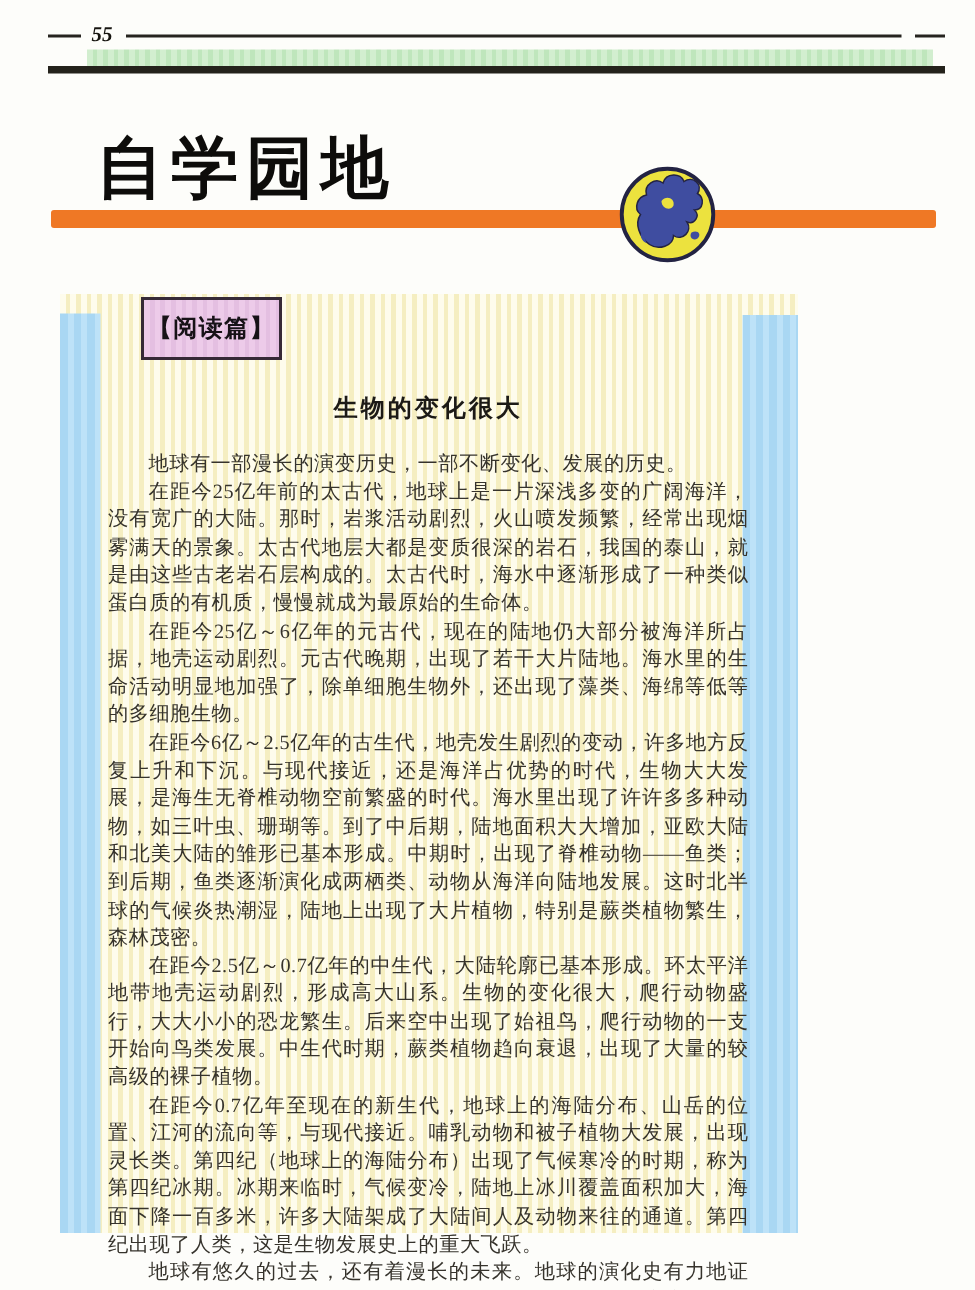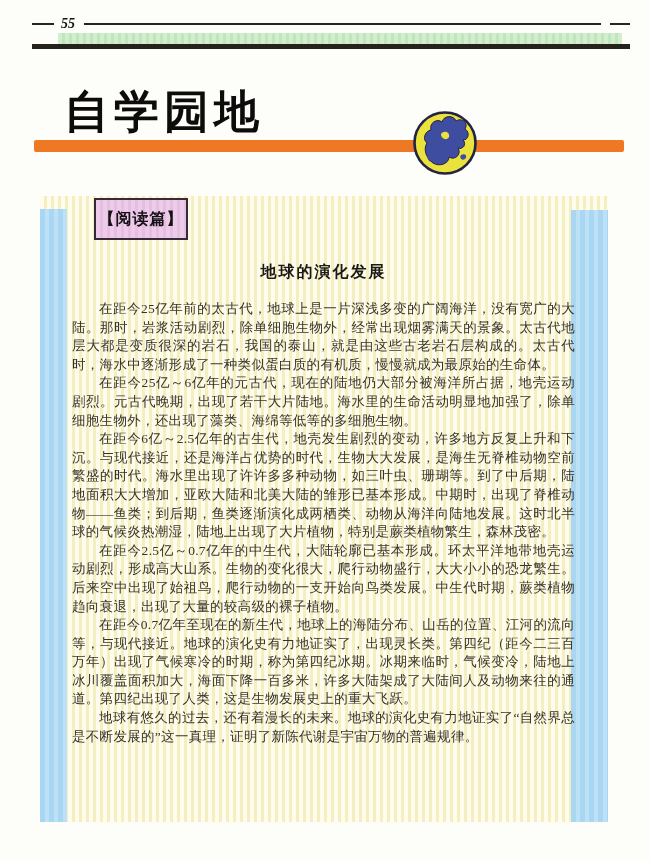--- a/index.html
+++ b/index.html
@@ -24,21 +24,21 @@
   .main-title{
     position:absolute;left:64px;top:82px;margin:0;
     font-size:45px;font-weight:900;letter-spacing:5px;
     color:#0d0c0a;z-index:3;
   }
   .orange-bar{position:absolute;left:34px;right:26px;top:140px;height:12px;
     background:#ef7825;border-radius:2px;z-index:1;}
   .globe{position:absolute;left:412px;top:110px;width:66px;height:66px;z-index:2;}
   
   .panel{
-    position:absolute;left:40px;top:196px;width:568px;height:626px;
+    position:absolute;left:40px;top:196px;width:492px;height:626px;
     background:repeating-linear-gradient(90deg,#fefcec 0 4px,#f5eec1 4px 7px);
   }
   .strip{position:absolute;bottom:0;background:repeating-linear-gradient(90deg,#a9d7f3 0 5px,#bde2f8 5px 9px);}
   .strip-left{left:0;top:13px;width:27px;}
   .strip-right{right:0;top:14px;width:37px;}
   .label-box{
     position:absolute;left:54px;top:2px;width:94px;height:42px;
     display:flex;align-items:center;justify-content:center;
     background:repeating-linear-gradient(90deg,#edcbe9 0 4px,#e4bfe1 4px 7px);
     border:2px solid #362a36;box-sizing:border-box;
@@ -84,25 +84,26 @@
 
   <div class="panel">
     <div class="strip strip-left"></div>
     <div class="strip strip-right"></div>
 
     <div class="label-box">
       <span>【阅读篇】</span>
     </div>
 
     <div class="panel-inner">
-      <h2 class="article-title">地球的演化发展</h2>
+      <h2 class="article-title">生物的变化很大</h2>
       <div class="article-body">
-        <p>在距今25亿年前的太古代，地球上是一片深浅多变的广阔海洋，没有宽广的大陆。那时，岩浆活动剧烈，除单细胞生物外，经常出现烟雾满天的景象。太古代地层大都是变质很深的岩石，我国的泰山，就是由这些古老岩石层构成的。太古代时，海水中逐渐形成了一种类似蛋白质的有机质，慢慢就成为最原始的生命体。</p>
+        <p>地球有一部漫长的演变历史，一部不断变化、发展的历史。</p>
+        <p>在距今25亿年前的太古代，地球上是一片深浅多变的广阔海洋，没有宽广的大陆。那时，岩浆活动剧烈，火山喷发频繁，经常出现烟雾满天的景象。太古代地层大都是变质很深的岩石，我国的泰山，就是由这些古老岩石层构成的。太古代时，海水中逐渐形成了一种类似蛋白质的有机质，慢慢就成为最原始的生命体。</p>
         <p>在距今25亿～6亿年的元古代，现在的陆地仍大部分被海洋所占据，地壳运动剧烈。元古代晚期，出现了若干大片陆地。海水里的生命活动明显地加强了，除单细胞生物外，还出现了藻类、海绵等低等的多细胞生物。</p>
         <p>在距今6亿～2.5亿年的古生代，地壳发生剧烈的变动，许多地方反复上升和下沉。与现代接近，还是海洋占优势的时代，生物大大发展，是海生无脊椎动物空前繁盛的时代。海水里出现了许许多多种动物，如三叶虫、珊瑚等。到了中后期，陆地面积大大增加，亚欧大陆和北美大陆的雏形已基本形成。中期时，出现了脊椎动物——鱼类；到后期，鱼类逐渐演化成两栖类、动物从海洋向陆地发展。这时北半球的气候炎热潮湿，陆地上出现了大片植物，特别是蕨类植物繁生，森林茂密。</p>
         <p>在距今2.5亿～0.7亿年的中生代，大陆轮廓已基本形成。环太平洋地带地壳运动剧烈，形成高大山系。生物的变化很大，爬行动物盛行，大大小小的恐龙繁生。后来空中出现了始祖鸟，爬行动物的一支开始向鸟类发展。中生代时期，蕨类植物趋向衰退，出现了大量的较高级的裸子植物。</p>
-        <p>在距今0.7亿年至现在的新生代，地球上的海陆分布、山岳的位置、江河的流向等，与现代接近。地球的演化史有力地证实了，出现灵长类。第四纪（距今二三百万年）出现了气候寒冷的时期，称为第四纪冰期。冰期来临时，气候变冷，陆地上冰川覆盖面积加大，海面下降一百多米，许多大陆架成了大陆间人及动物来往的通道。第四纪出现了人类，这是生物发展史上的重大飞跃。</p>
+        <p>在距今0.7亿年至现在的新生代，地球上的海陆分布、山岳的位置、江河的流向等，与现代接近。哺乳动物和被子植物大发展，出现灵长类。第四纪（地球上的海陆分布）出现了气候寒冷的时期，称为第四纪冰期。冰期来临时，气候变冷，陆地上冰川覆盖面积加大，海面下降一百多米，许多大陆架成了大陆间人及动物来往的通道。第四纪出现了人类，这是生物发展史上的重大飞跃。</p>
         <p>地球有悠久的过去，还有着漫长的未来。地球的演化史有力地证实了“自然界总是不断发展的”这一真理，证明了新陈代谢是宇宙万物的普遍规律。</p>
       </div>
     </div>
   </div>
 
 </div>
 
 </body></html>

